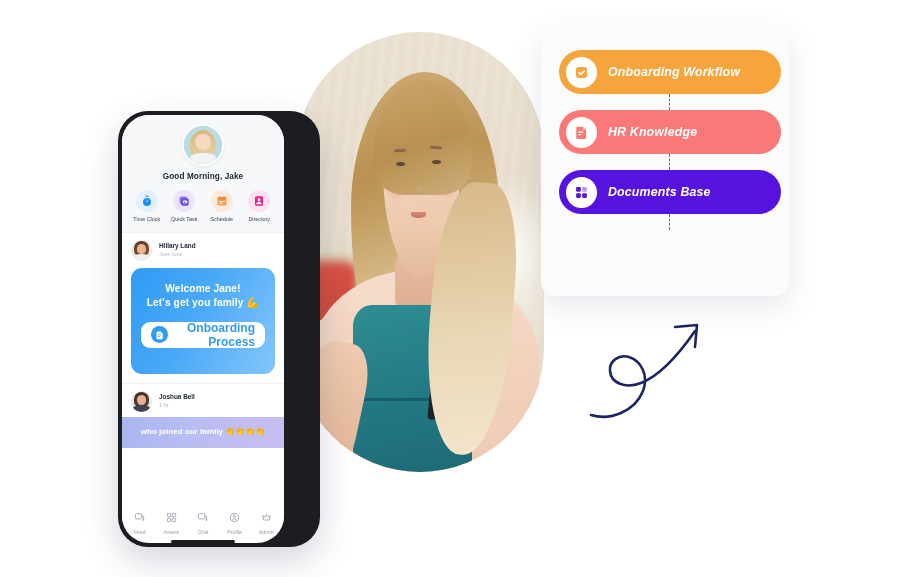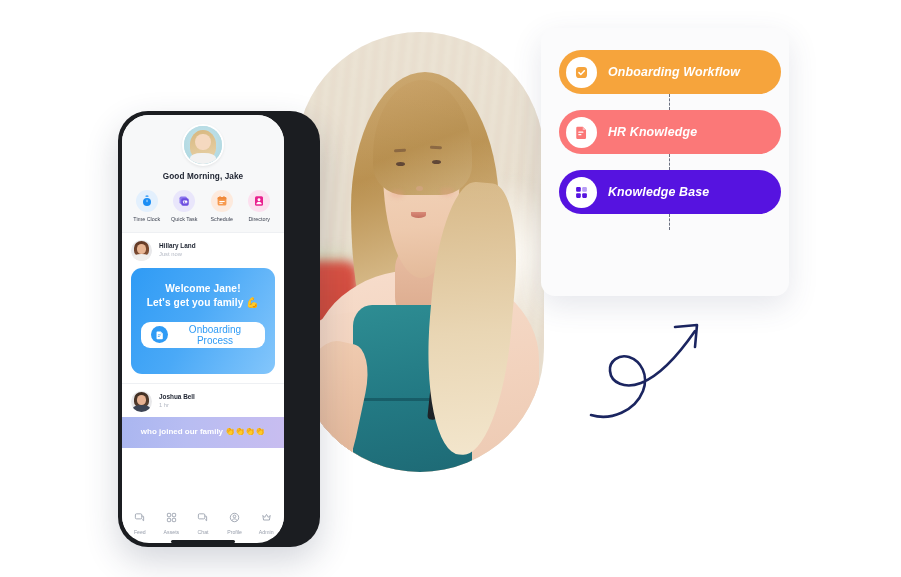--- a/index.html
+++ b/index.html
@@ -381,22 +381,23 @@
   }
   .onboard-ic {
     width: 17px; height: 17px;
     border-radius: 50%;
     background: #2f9bf5;
     display: flex; align-items: center; justify-content: center;
     flex: none;
   }
   .onboard-label {
     color: #2f9bf5;
-    font-size: 10px;
-    font-weight: normal;
+    font-size: 12px;
+    font-weight: bold;
+    text-align: right;
   }
   .divider { height: 1px; background: #eef0f3; margin: 0; }
   .promo-card {
     background: linear-gradient(95deg,#aab6f0 0%, #b8bdf2 40%, #c8bdf0 100%);
     padding: 9px 8px 10px;
     text-align: center;
   }
   .promo-text {
     color: #ffffff;
     font-size: 8px;
@@ -721,21 +722,21 @@
 
     <div class="pill" style="background:#5613e0">
       <div class="pill-ic">
         <svg width="17" height="17" viewBox="0 0 24 24">
           <rect x="4.4" y="4.4" width="6.6" height="6.6" rx="1.5" fill="#5613e0"></rect>
           <rect x="13" y="4.4" width="6.6" height="6.6" rx="1.5" fill="#b79cf5"></rect>
           <rect x="4.4" y="13" width="6.6" height="6.6" rx="1.5" fill="#5613e0"></rect>
           <rect x="13" y="13" width="6.6" height="6.6" rx="1.5" fill="#5613e0"></rect>
         </svg>
       </div>
-      <div class="pill-label">Knowledge Base</div>
+      <div class="pill-label">Documents Base</div>
       <div class="connector" style="bottom:-16px"></div>
     </div>
 
 
   </div>
 </div>
 
 <div id="arrow">
   <svg width="128" height="118" viewBox="0 0 128 118" fill="none">
     <path d="M6 110 C 26 116, 50 106, 58 86 C 64 70, 56 56, 44 52 C 34 49, 24 56, 25 66 C 26 78, 40 84, 56 78 C 74 71, 92 52, 110 26" stroke="#1b2560" stroke-width="2.6" stroke-linecap="round" fill="none"></path>

